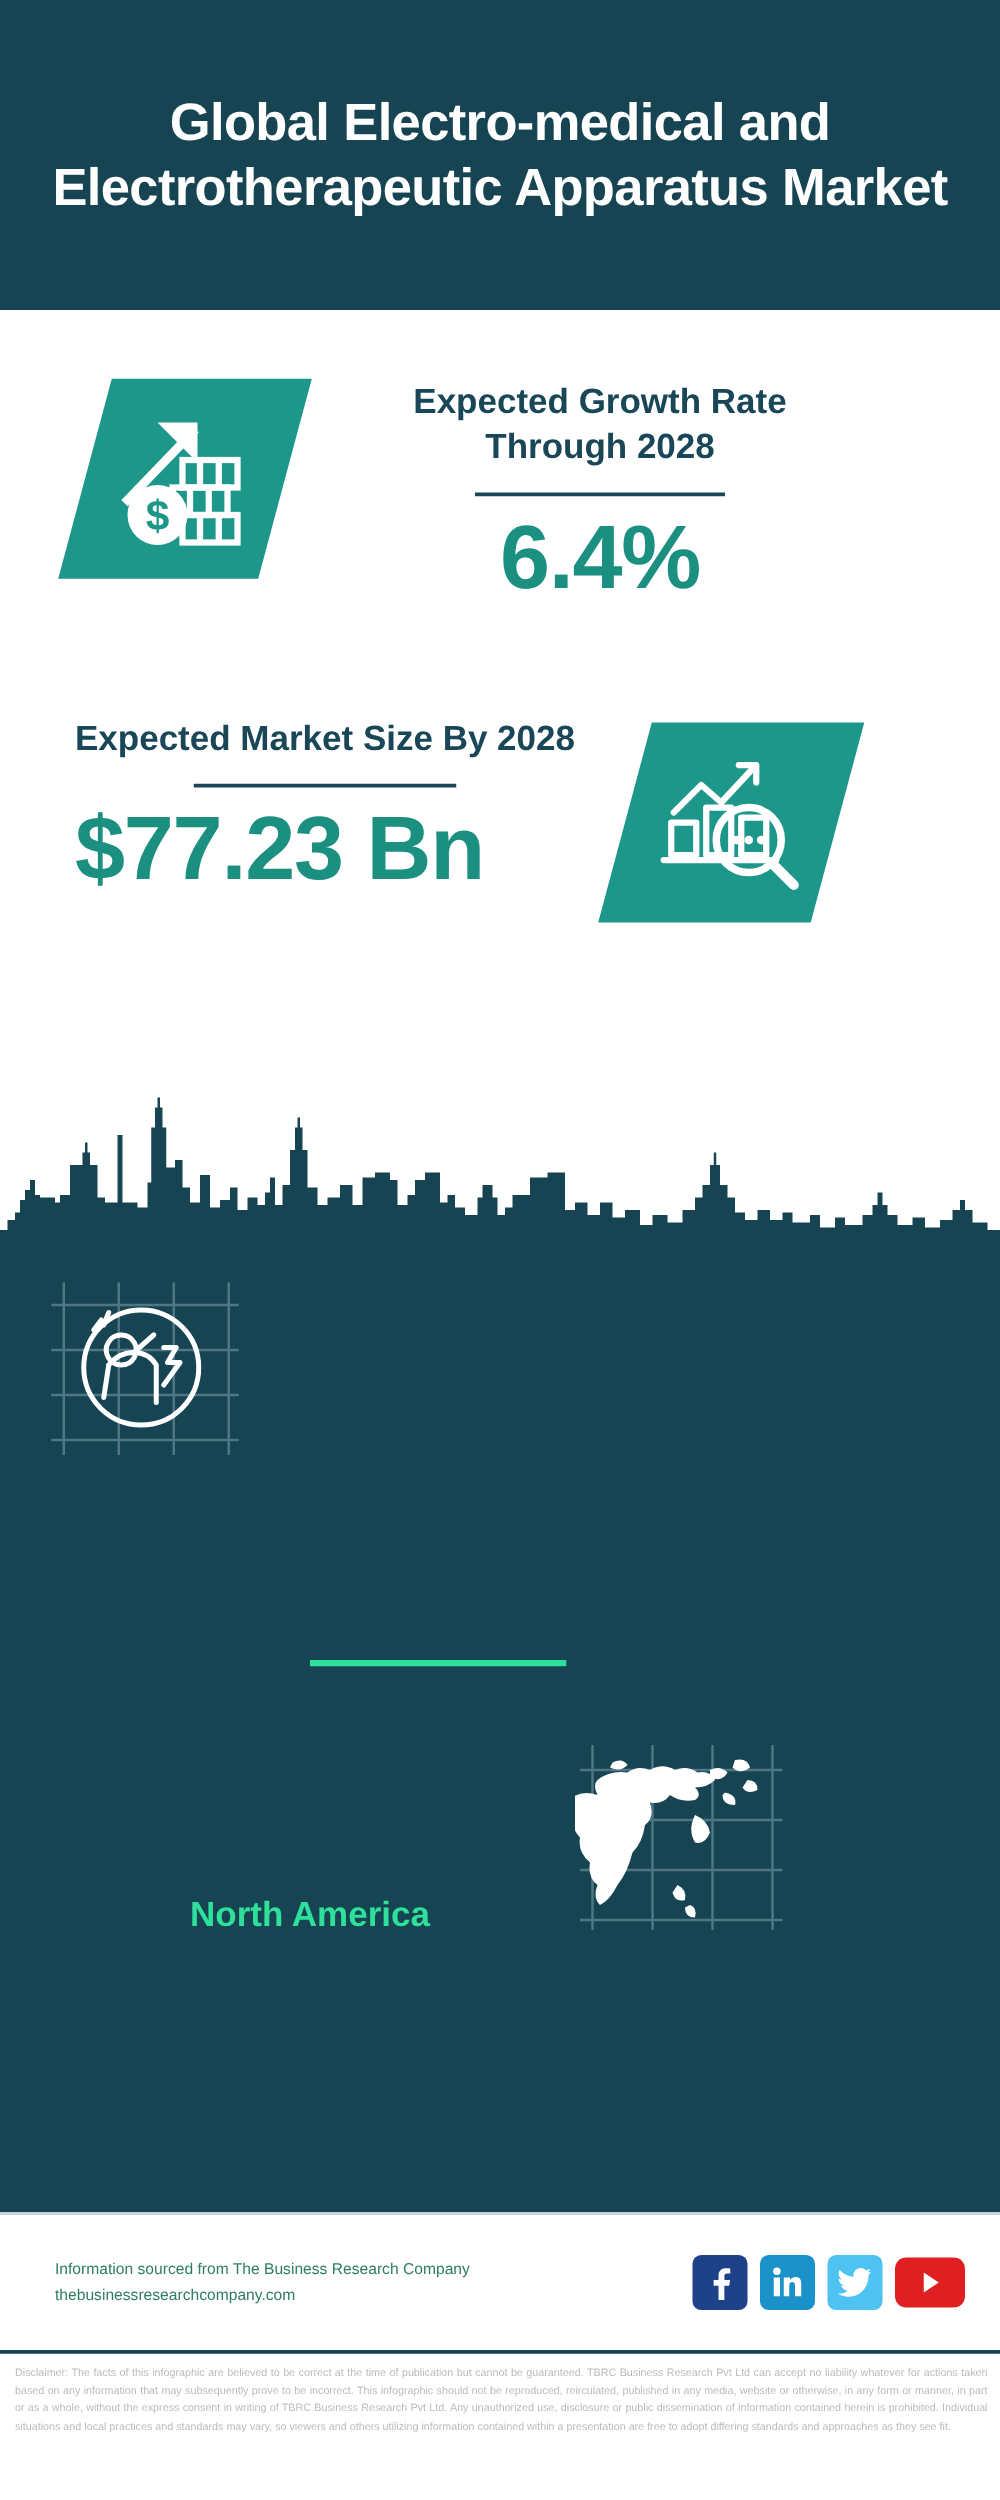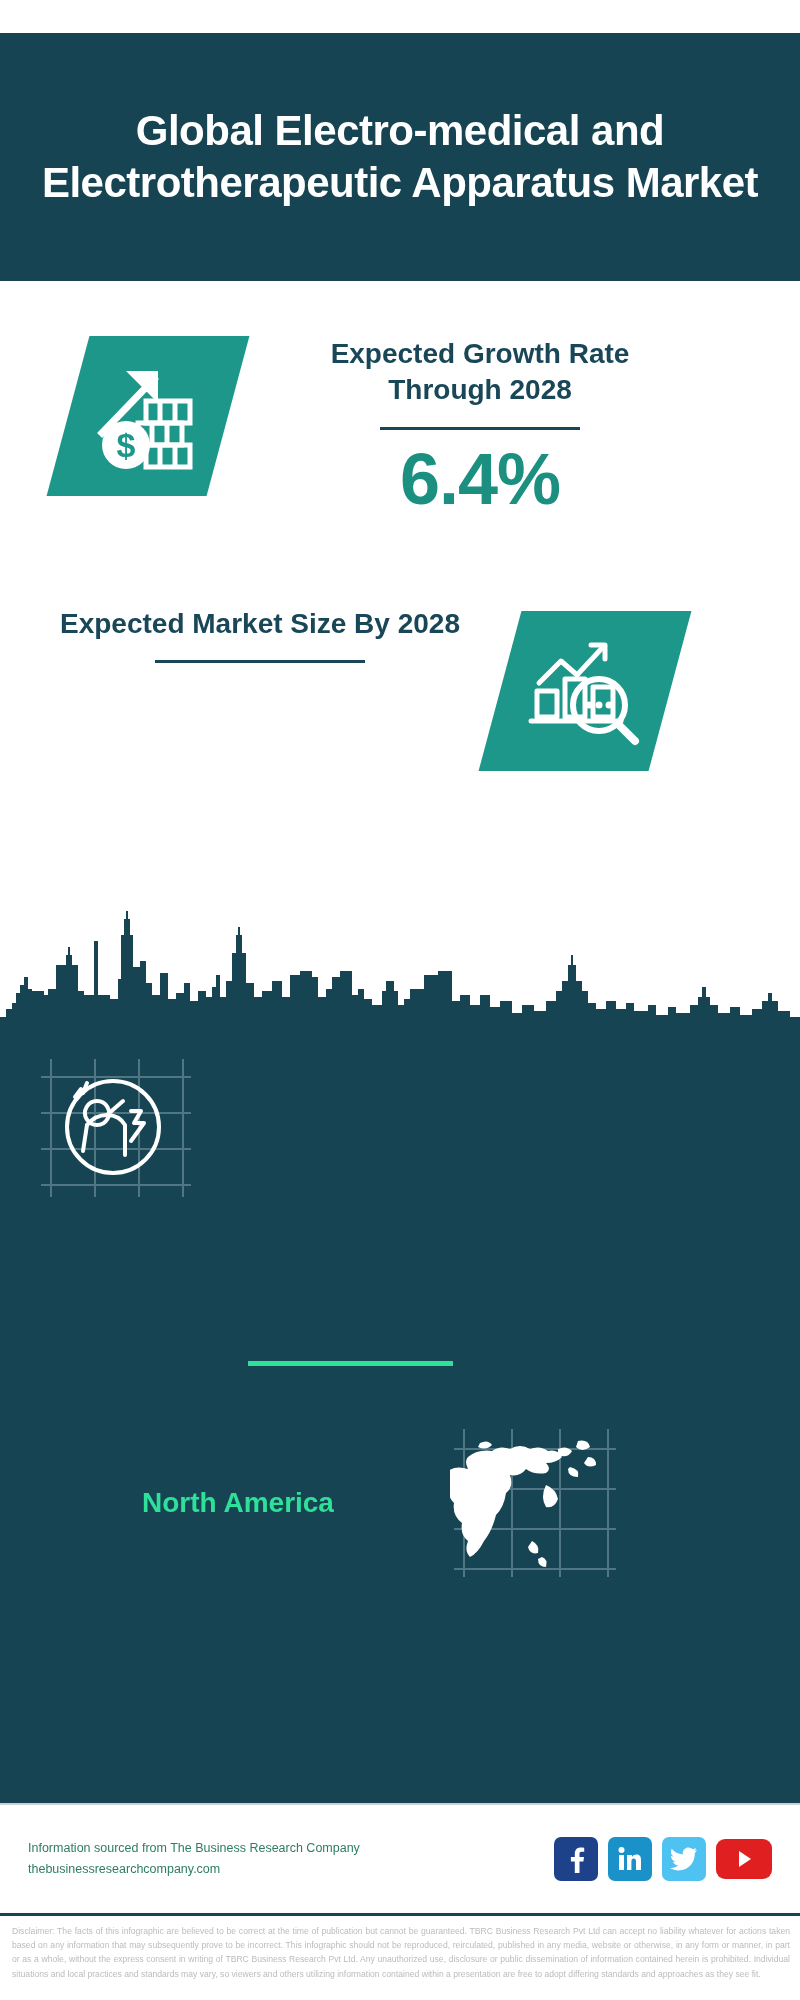--- a/index.html
+++ b/index.html
@@ -18,21 +18,20 @@
 
   
   .header {
     width: 800px;
     height: 248px;
     background: #164453;
     display: flex;
     align-items: center;
     justify-content: center;
     padding: 0 28px;
-    margin-top: 33px;
   }
   .header-title {
     color: #ffffff;
     font-size: 42px;
     font-weight: bold;
     line-height: 1.25;
     text-align: center;
     letter-spacing: -0.5px;
   }
 
@@ -149,24 +148,24 @@
     position: absolute;
     top: 338px;
     left: 248px;
     width: 205px;
     height: 5px;
     background: #2ee09a;
   }
 
   .region {
     position: absolute;
-    top: 400px; left: 0;
+    top: 400px; left: 10px;
     width: 656px;
     display: flex;
-    align-items: center;
+    align-items: flex-end;
     padding: 0 26px;
   }
   .region-text {
     flex: 1;
     text-align: center;
     padding-left: 10px;
   }
   .region-icon {
     width: 190px;
     flex: 0 0 190px;
@@ -181,20 +180,21 @@
     width: 800px;
     height: 110px;
     background: #ffffff;
     border-top: 2px solid #c9d2d6;
     display: flex;
     align-items: center;
     padding: 0 28px;
   }
   .footer-text {
     flex: 1;
+    margin-left: 16px;
   }
   .footer-line {
     color: #2e7d63;
     font-size: 12.5px;
     line-height: 1.7;
   }
   .socials {
     display: flex;
     gap: 10px;
     align-items: center;
@@ -255,20 +255,21 @@
     </div>
     <div class="row1-text">
       <div class="stat-label">Expected Growth Rate Through 2028</div>
       <div class="stat-rule"></div>
       <div class="stat-value">6.4%</div>
     </div>
 
     <div class="row2-text">
       <div class="stat-label">Expected Market Size By 2028</div>
       <div class="stat-rule wide"></div>
+      <div class="stat-value">$77.23 Bn</div>
     </div>
     <div class="para para2">
       <div class="ico">
         <svg width="120" height="112" viewBox="0 0 120 112" aria-hidden="true">
           <g fill="none" stroke="#ffffff" stroke-width="5" stroke-linecap="round" stroke-linejoin="round">
             <polyline points="14,48 36,26 52,40 78,12"></polyline>
             <polyline points="66,10 80,10 80,24"></polyline>
             <rect x="12" y="56" width="20" height="26"></rect>
             <rect x="40" y="44" width="20" height="38"></rect>
             <rect x="68" y="52" width="20" height="30"></rect>

